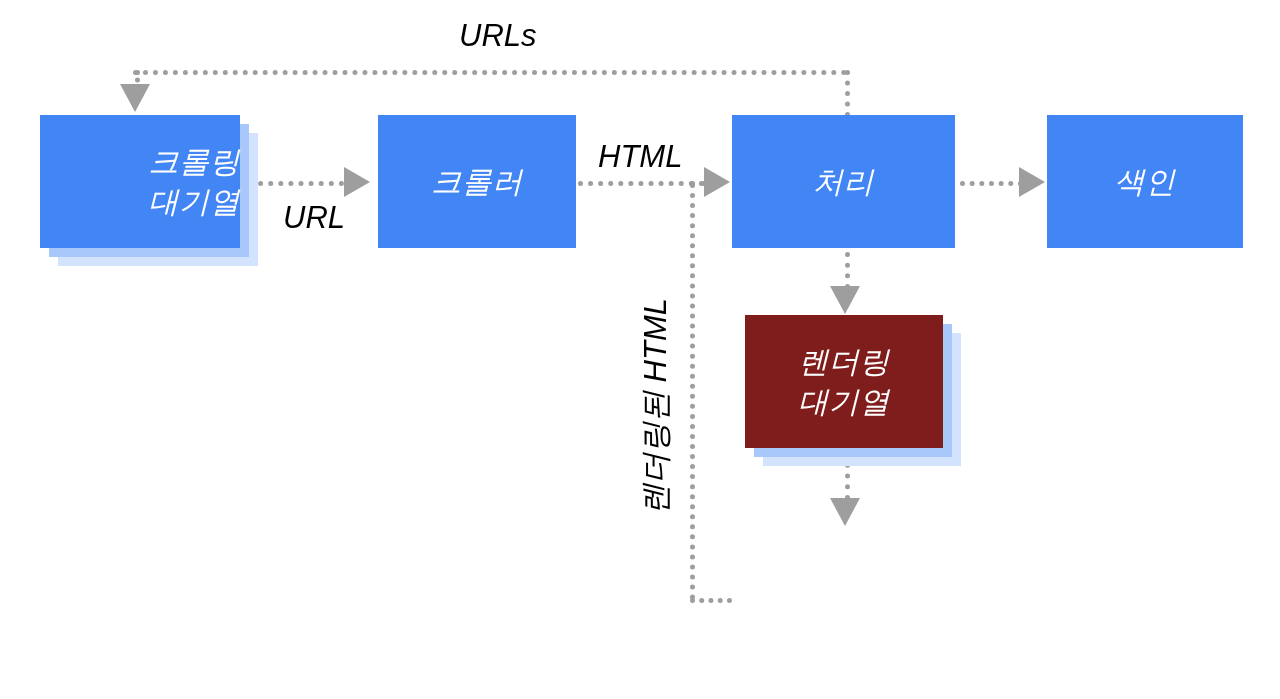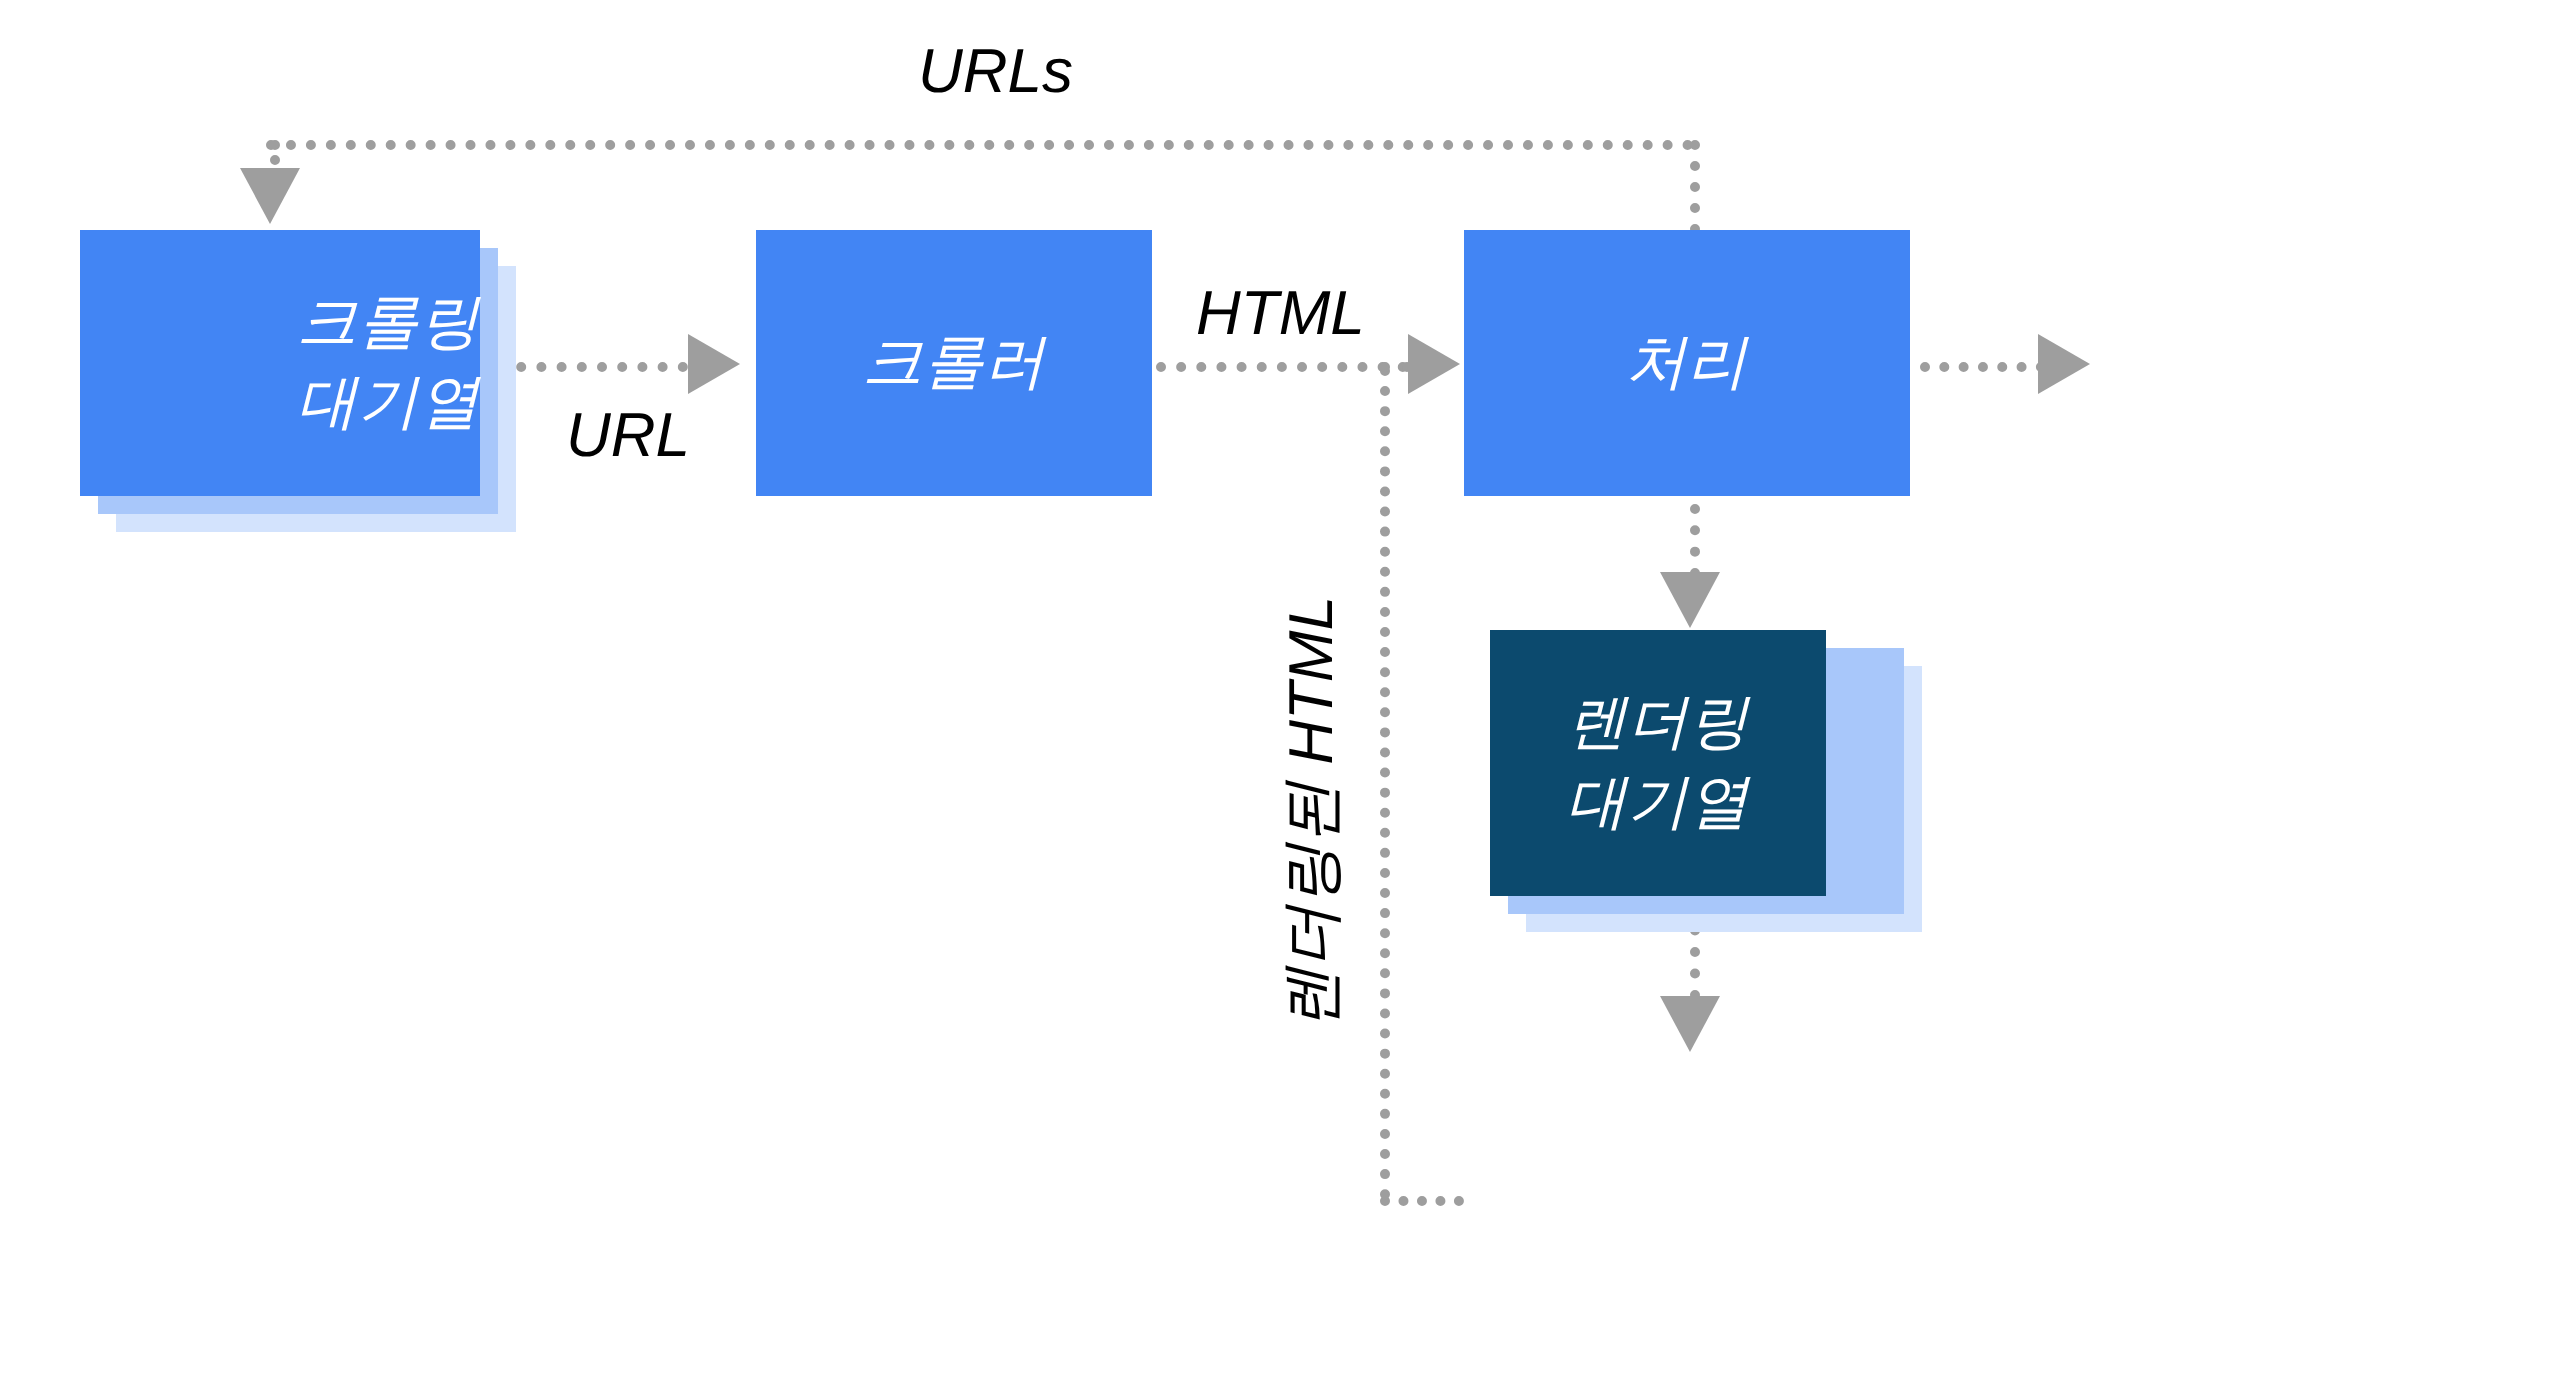--- a/index.html
+++ b/index.html
@@ -135,22 +135,25 @@
   </div>
 
   <div class="node" style="left:378px; top:115px; width:198px; height:133px; background:#4285F4;">
     <span class="line">크롤러</span>
   </div>
 
   <div class="node" style="left:732px; top:115px; width:223px; height:133px; background:#4285F4;">
     <span class="line">처리</span>
   </div>
 
+  <div class="node" style="left:1047px; top:115px; width:196px; height:133px; background:#4285F4;">
+    <span class="line">색인</span>
+  </div>
 
   <div class="stack-layer" style="left:763px; top:333px; width:198px; height:133px; background:#D3E3FD;"></div>
   <div class="stack-layer mid" style="left:754px; top:324px; width:198px; height:133px; background:#A8C7FA;"></div>
-  <div class="node" style="left:745px; top:315px; width:168px; height:133px; background:#0c4a6e;">
+  <div class="node" style="left:745px; top:315px; width:198px; height:133px; background:#7f1d1d;">
     <span class="line">렌더링</span>
     <span class="line">대기열</span>
   </div>
 
 
 </div>
 
 </body></html>

